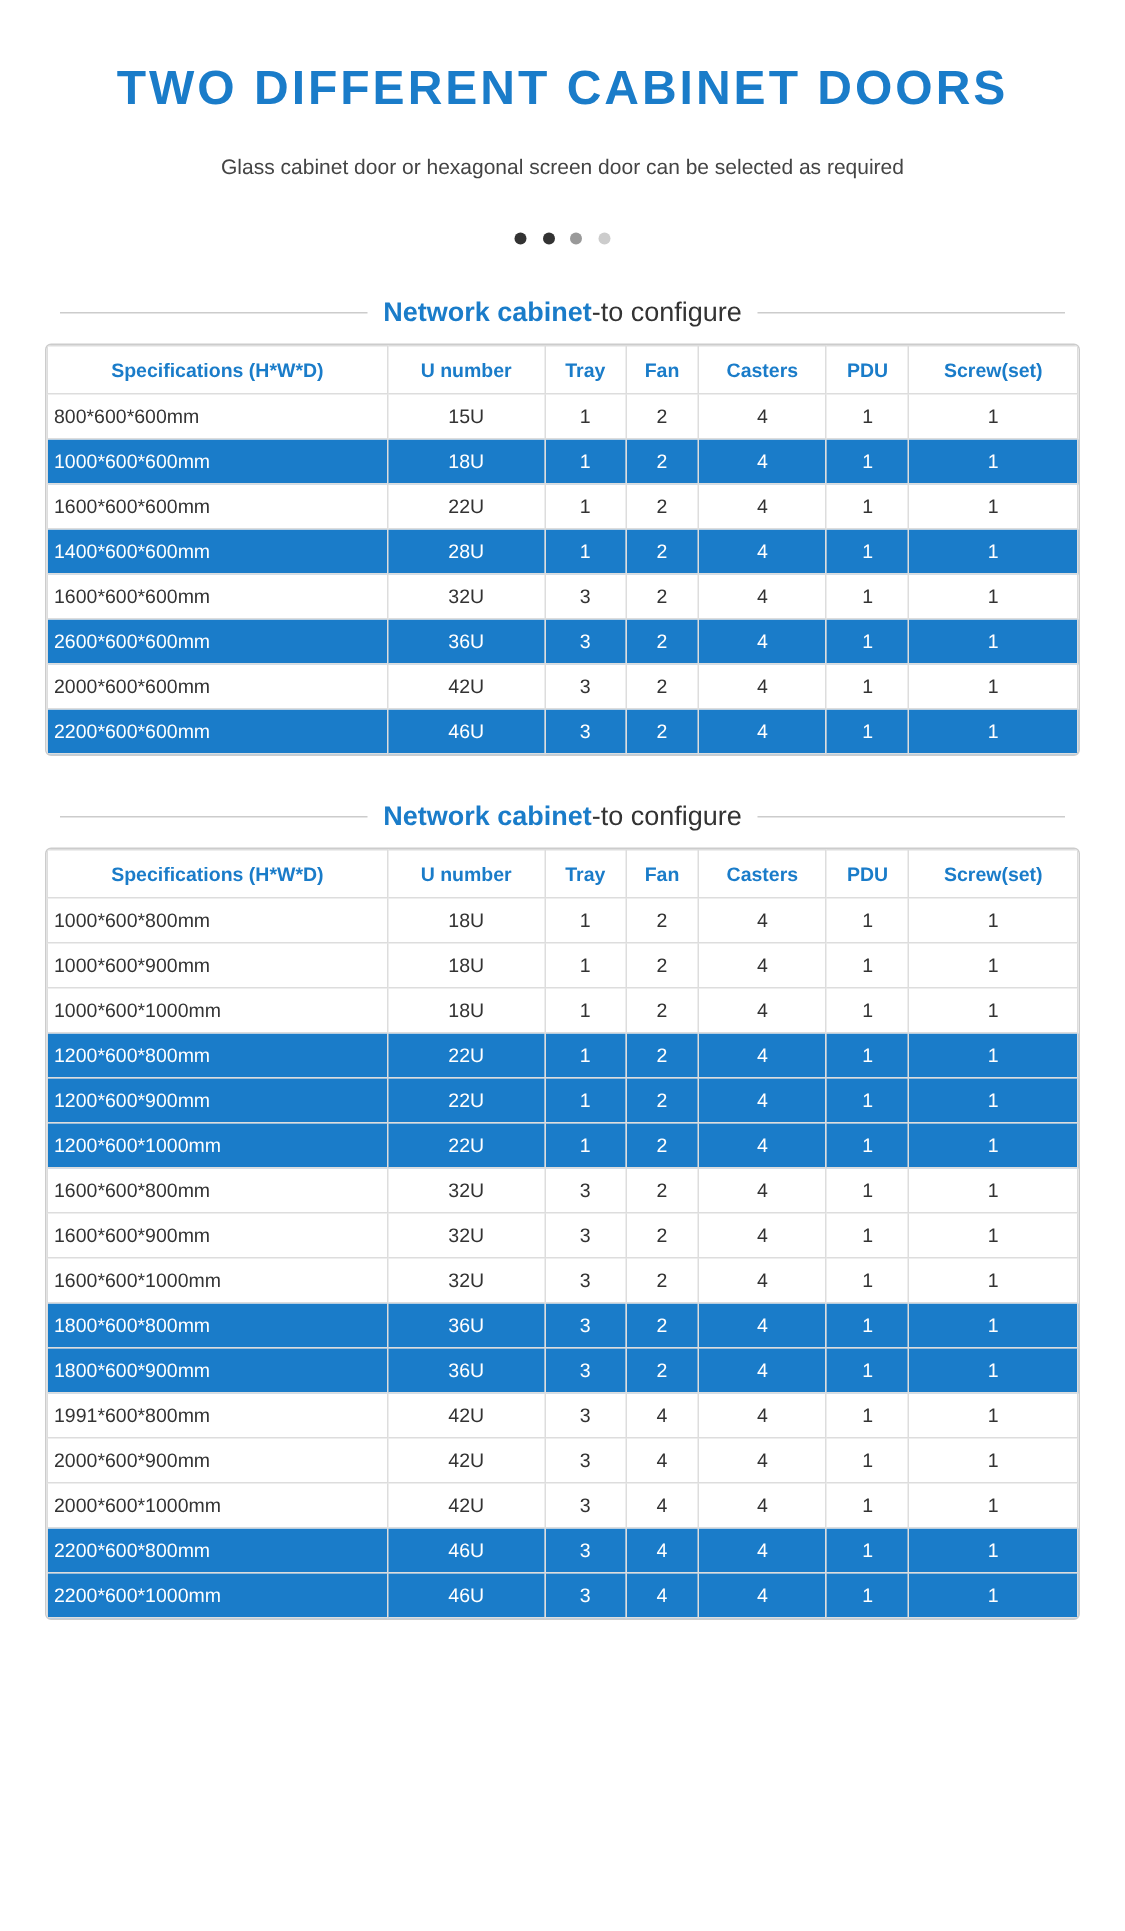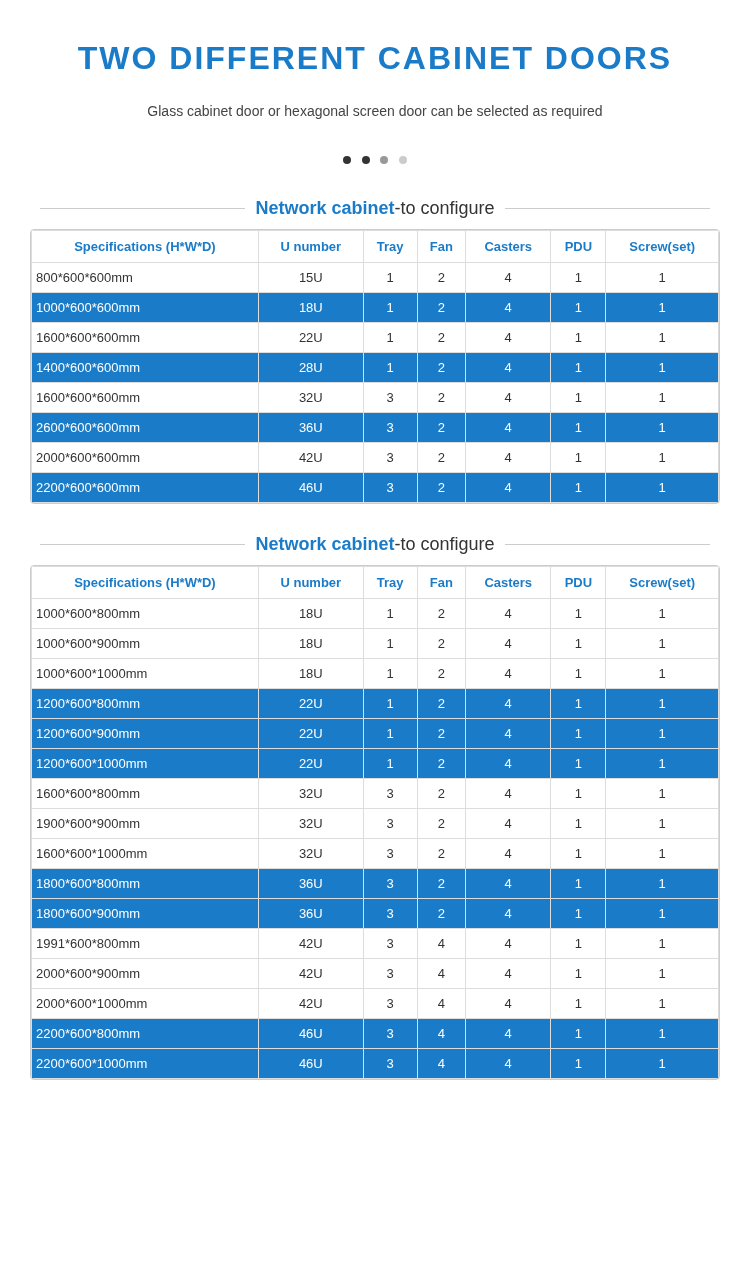--- a/index.html
+++ b/index.html
@@ -285,21 +285,21 @@
         <tr class="row-white">
       <td class="col-spec">1600*600*800mm</td>
       <td>32U</td>
       <td>3</td>
       <td>2</td>
       <td>4</td>
       <td>1</td>
       <td>1</td>
     </tr>
         <tr class="row-white">
-      <td class="col-spec">1900*600*900mm</td>
+      <td class="col-spec">1600*600*900mm</td>
       <td>32U</td>
       <td>3</td>
       <td>2</td>
       <td>4</td>
       <td>1</td>
       <td>1</td>
     </tr>
         <tr class="row-white">
       <td class="col-spec">1600*600*1000mm</td>
       <td>32U</td>

